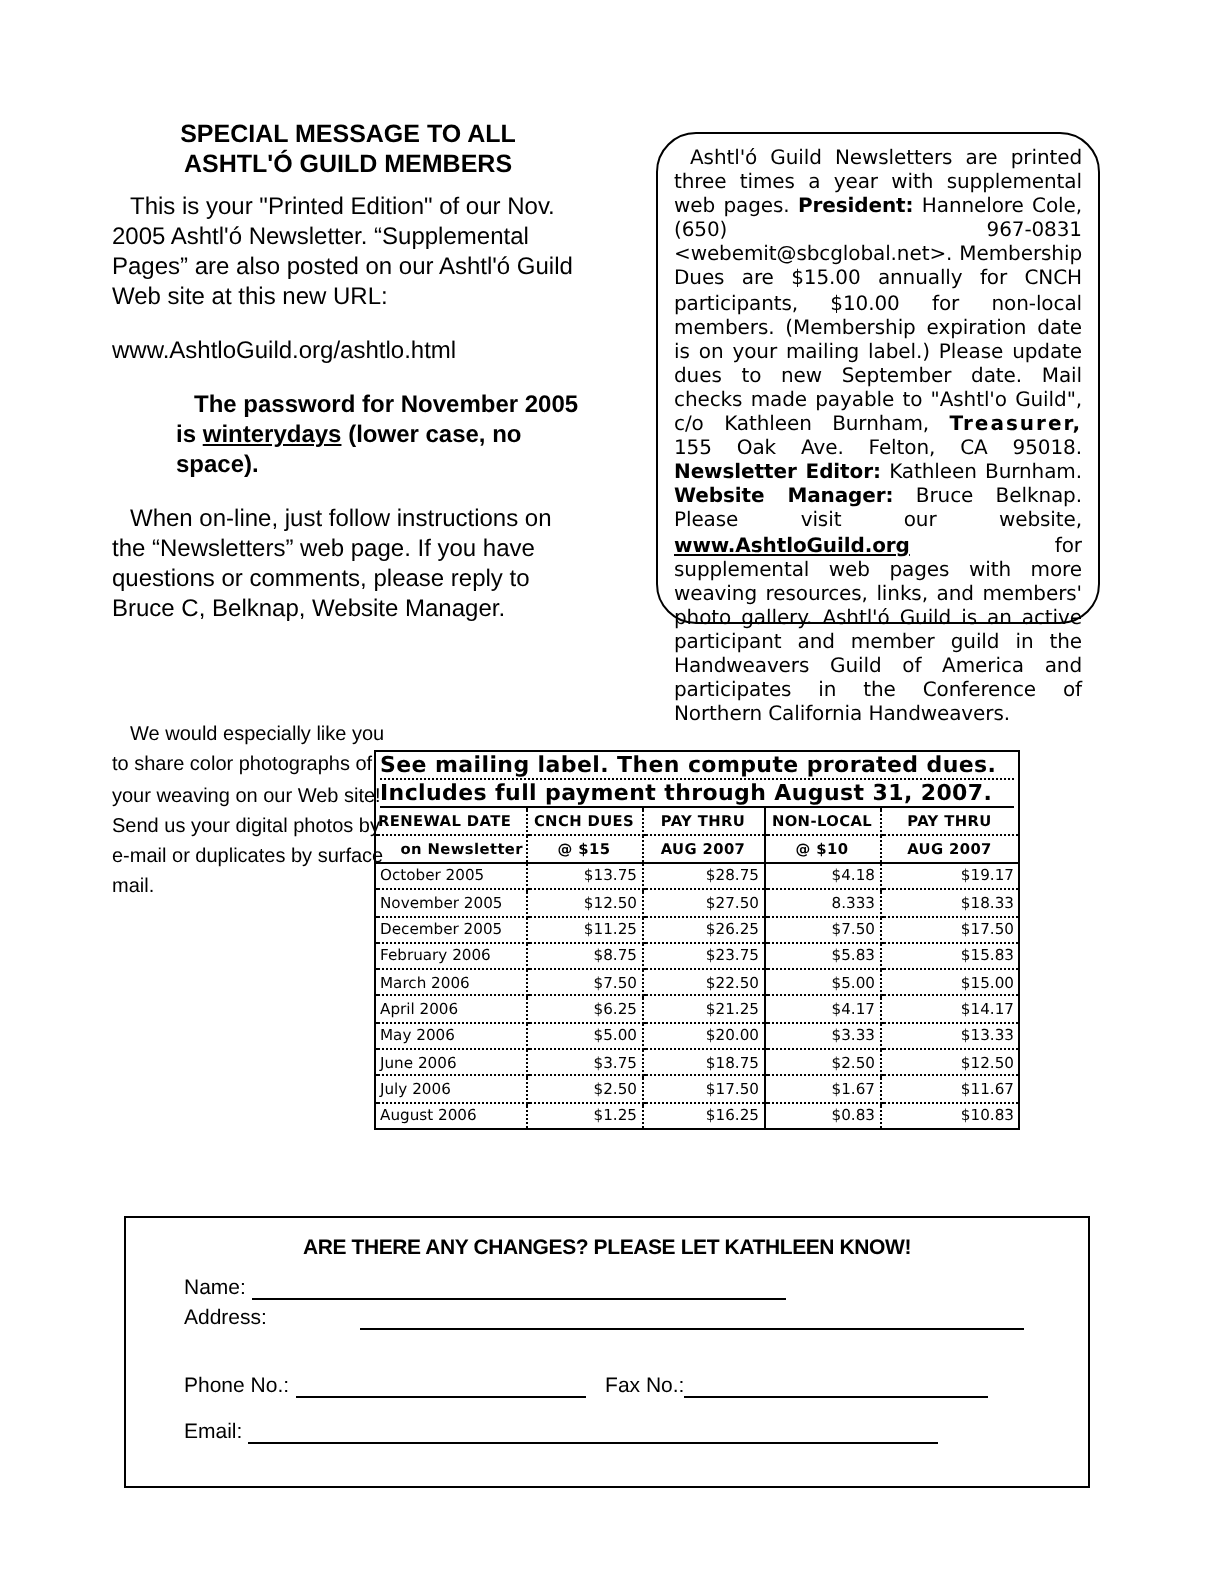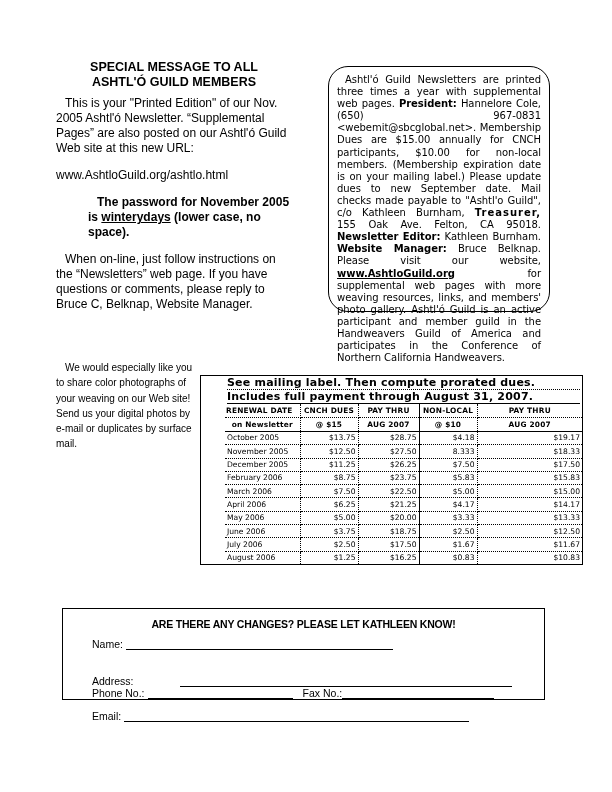--- a/index.html
+++ b/index.html
@@ -18,38 +18,38 @@
 
   
   .info-box { position: absolute; left: 328px; top: 66px; width: 222px; height: 246px; border: 1.2px solid #000;
               border-radius: 20px; box-sizing: border-box; padding: 7px 8px 0 8px;
               font-family: "DejaVu Sans", sans-serif; font-size: 10px; line-height: 12.1px; text-align: justify; letter-spacing: -0.05px; }
   .info-box b { font-weight: bold; }
   .info-box .bold-link { font-weight: bold; text-decoration: underline; }
   .indent { display: inline-block; width: 8px; }
 
   
-  .dues-table { position: absolute; left: 200px; top: 375px; width: 383px; border: 1.5px solid #000; box-sizing: border-box;
-                font-family: "DejaVu Sans", sans-serif; padding-left: 24px; }
+  .dues-table { position: absolute; left: 187px; top: 375px; width: 323px; border: 1.5px solid #000; box-sizing: border-box;
+                font-family: "DejaVu Sans", sans-serif; }
   .table-title { font-weight: bold; font-size: 11px; line-height: 13px; padding: 0 2px; letter-spacing: 0.2px; }
   .table-title div { border-bottom: 1px dotted #000; }
   .table-title div:last-child { border-bottom: 1.5px solid #000; }
   table { border-collapse: collapse; width: 100%; table-layout: fixed; }
   th { font-size: 7.4px; font-weight: bold; line-height: 13px; padding: 0 1px; text-align: center; letter-spacing: 0.2px; white-space: nowrap; }
   th.c0 { text-align: left; }
   td { font-size: 7.6px; line-height: 11.4px; height: 12.3px; padding: 0 2px; text-align: right; white-space: nowrap; border-bottom: 1px dotted #000; }
   td.c0 { text-align: left; }
   tr:last-child td { border-bottom: none; }
   .vl-dot { border-right: 1px dotted #000; }
   .vl-solid { border-right: 1.5px solid #000; }
   thead tr.h2 th { border-bottom: 1.5px solid #000; }
   thead tr.h1 th { border-bottom: 1px dotted #000; }
 
   
-  .form-box { position: absolute; left: 62px; top: 608px; width: 483px; height: 92px; border: 1px solid #000; box-sizing: border-box;
+  .form-box { position: absolute; left: 62px; top: 608px; width: 483px; height: 136px; border: 1px solid #000; box-sizing: border-box;
               font-size: 10.5px; line-height: 12px; }
   .form-title { position: absolute; top: 9px; left: 0; right: 0; text-align: center; font-weight: bold; font-size: 10.5px; letter-spacing: -0.2px; }
   .form-row { position: absolute; left: 5px; display: flex; align-items: flex-end; padding-left: 24px; }
   .form-line { border-bottom: 1px solid #000; height: 11px; margin-left: 3px; }
 </style>
 </head>
 <body>
 
 <div class="left-col">
   <div class="heading">
@@ -82,21 +82,21 @@
     </colgroup>
     <thead>
       <tr class="h1">
         <th class="c0 vl-dot"><span>RENEWAL DATE</span></th>
         <th class="vl-dot"><span>CNCH DUES</span></th>
         <th class="vl-solid"><span>PAY THRU</span></th>
         <th class="vl-dot"><span>NON-LOCAL</span></th>
         <th><span>PAY THRU</span></th>
       </tr>
       <tr class="h2">
-        <th class="c0 vl-dot" style="text-align:center"><span>on Newsletter</span></th>
+        <th class="c0 vl-dot" style="text-align:right"><span>on Newsletter</span></th>
         <th class="vl-dot"><span>@ $15</span></th>
         <th class="vl-solid"><span>AUG 2007</span></th>
         <th class="vl-dot"><span>@ $10</span></th>
         <th><span>AUG 2007</span></th>
       </tr>
     </thead>
     <tbody id="dues-body">
         <tr>
           <td class="c0 vl-dot">October 2005</td>
           <td class="vl-dot">$13.75</td>
@@ -170,21 +170,21 @@
       </tbody>
   </table>
 </div>
 
 <div class="form-box">
   <div class="form-title">ARE THERE ANY CHANGES?  PLEASE LET KATHLEEN KNOW!</div>
   <div class="form-row" style="top:29px;">
     <span>Name:</span>
     <span class="form-line" style="width:267px;"></span>
   </div>
-  <div class="form-row" style="top:66px;gap:44px;">
+  <div class="form-row" style="top:44px;gap:44px;">
     <span>Address:</span>
     <span class="form-line" style="width:332px;"></span>
   </div>
   <div class="form-row" style="top:78px;">
     <span>Phone No.:</span>
     <span class="form-line" style="width:145px; margin-right:10px;"></span>
     <span>Fax No.:</span>
     <span class="form-line" style="width:152px; margin-left:0;"></span>
   </div>
   <div class="form-row" style="top:101px;">

